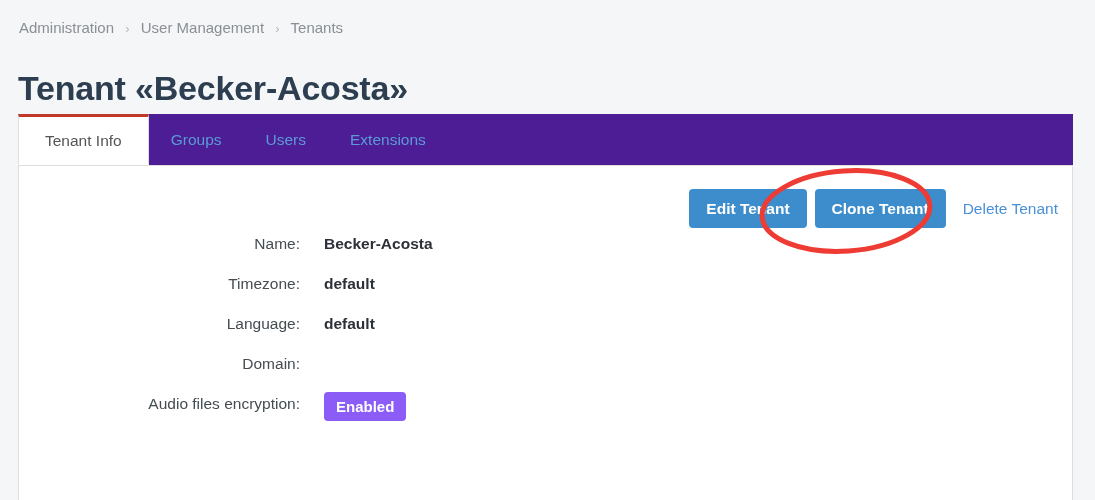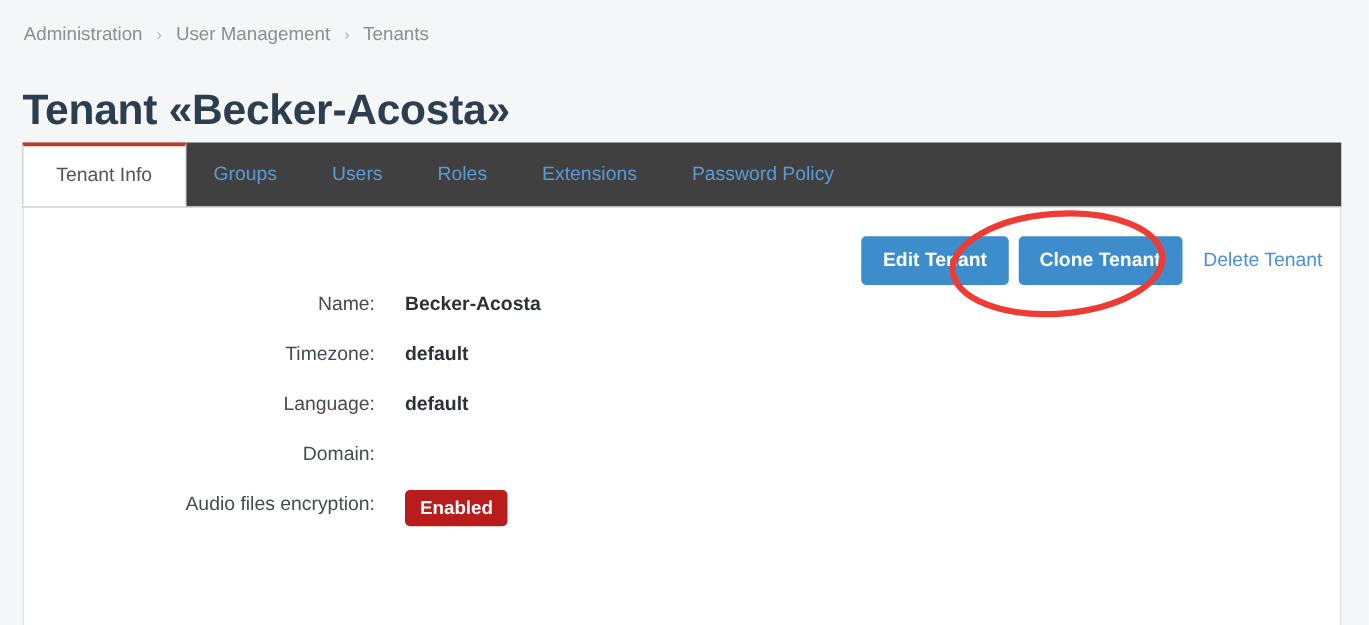--- a/index.html
+++ b/index.html
@@ -49,21 +49,21 @@
   }
 
   
   .tabs {
     position: absolute;
     left: 18px;
     top: 114px;
     width: 1055px;
     height: 52px;
     box-sizing: border-box;
-    background: #404040;
+    background: #4c1d95;
     border-bottom: 1px solid #dcdfe2;
   }
   .tabs-inner {
     display: flex;
     align-items: stretch;
     height: 100%;
   }
   .tab {
     position: relative;
     display: flex;
@@ -162,21 +162,21 @@
     font-weight: bold;
     color: #2c3038;
     line-height: 24px;
     white-space: nowrap;
   }
   .row.badge-row {
     margin-bottom: 0;
   }
   .badge {
     display: inline-block;
-    background: #b91c1c;
+    background: #8b5cf6;
     color: #ffffff;
     font-size: 15px;
     font-weight: bold;
     border-radius: 4px;
     padding: 5px 12px;
     line-height: 19px;
   }
 
   
   .annotation {
@@ -206,27 +206,21 @@
     <div class="tab active">
       <span>Tenant Info</span>
     </div>
     <div class="tab">
       <span>Groups</span>
     </div>
     <div class="tab">
       <span>Users</span>
     </div>
     <div class="tab">
-      <span>Roles</span>
-    </div>
-    <div class="tab">
       <span>Extensions</span>
-    </div>
-    <div class="tab">
-      <span>Password Policy</span>
     </div>
   </div>
 </div>
 
 <div class="panel">
 
   <div class="actions">
     <button class="btn">Edit Tenant</button>
     <button class="btn">Clone Tenant</button>
     <a class="link-action">Delete Tenant</a>

